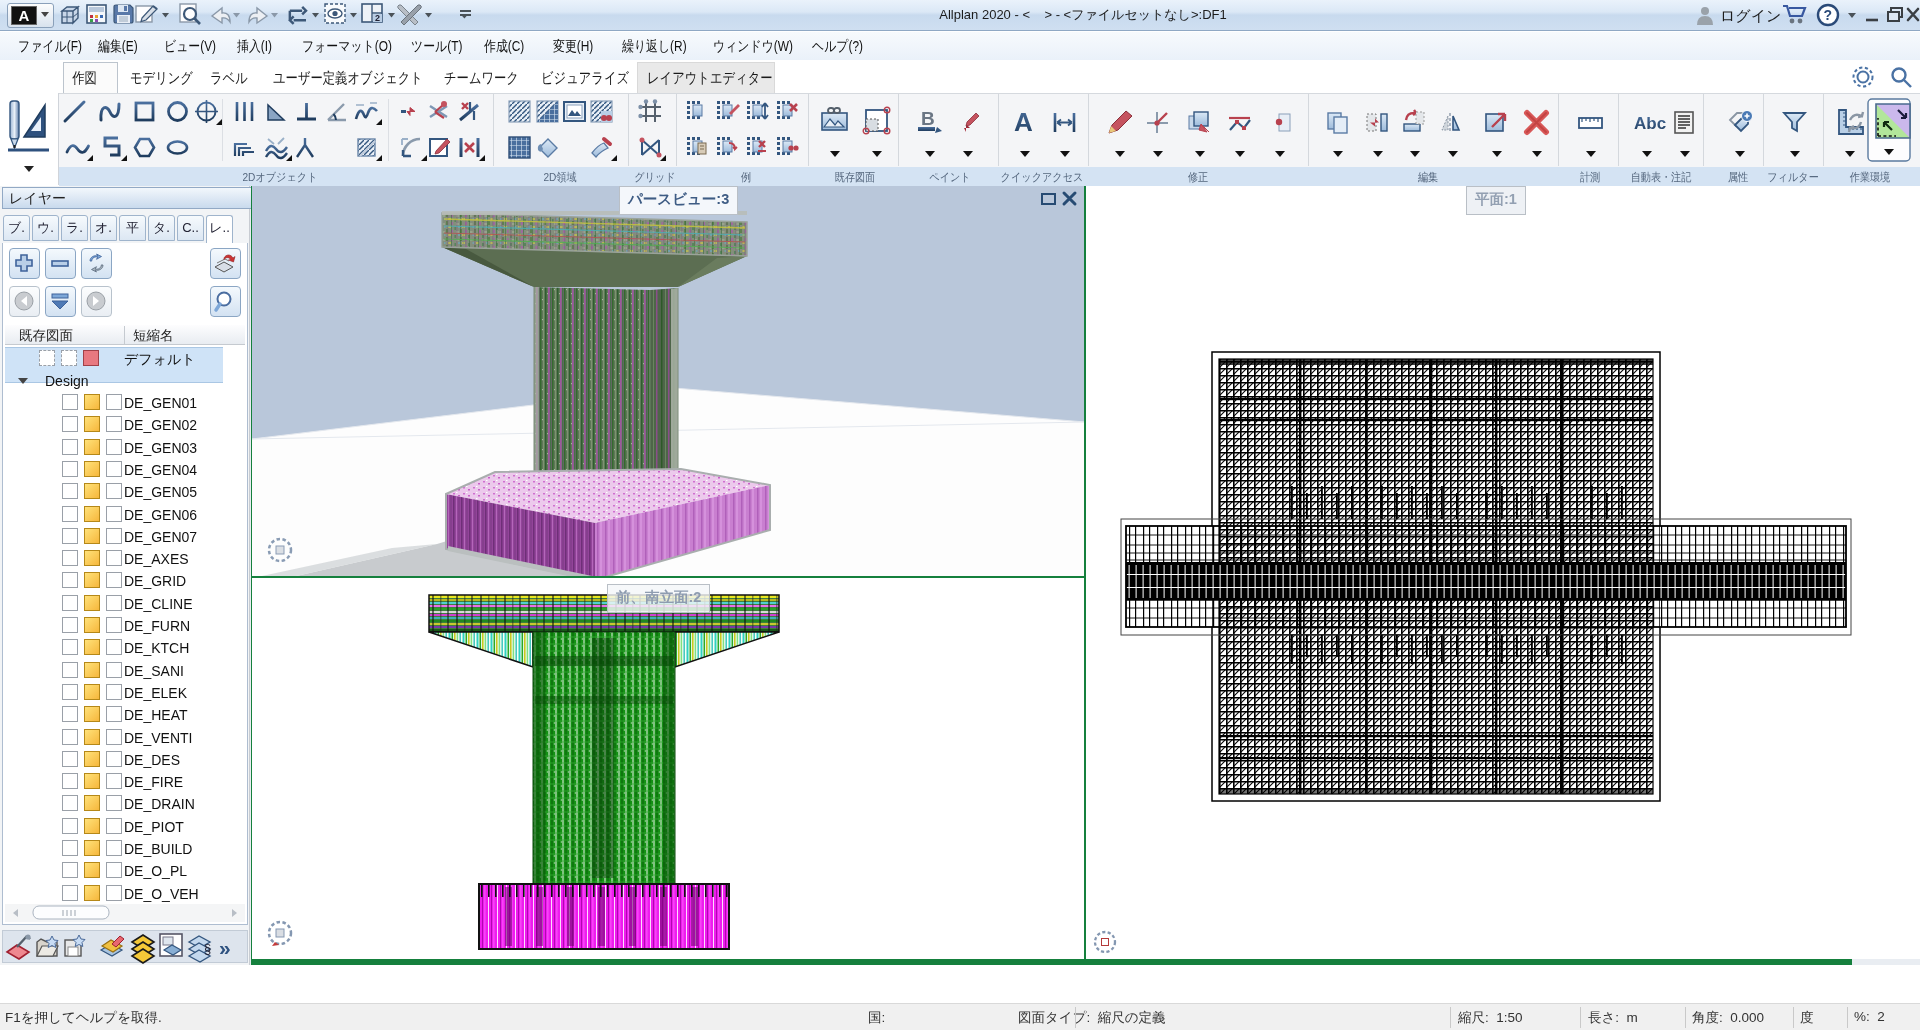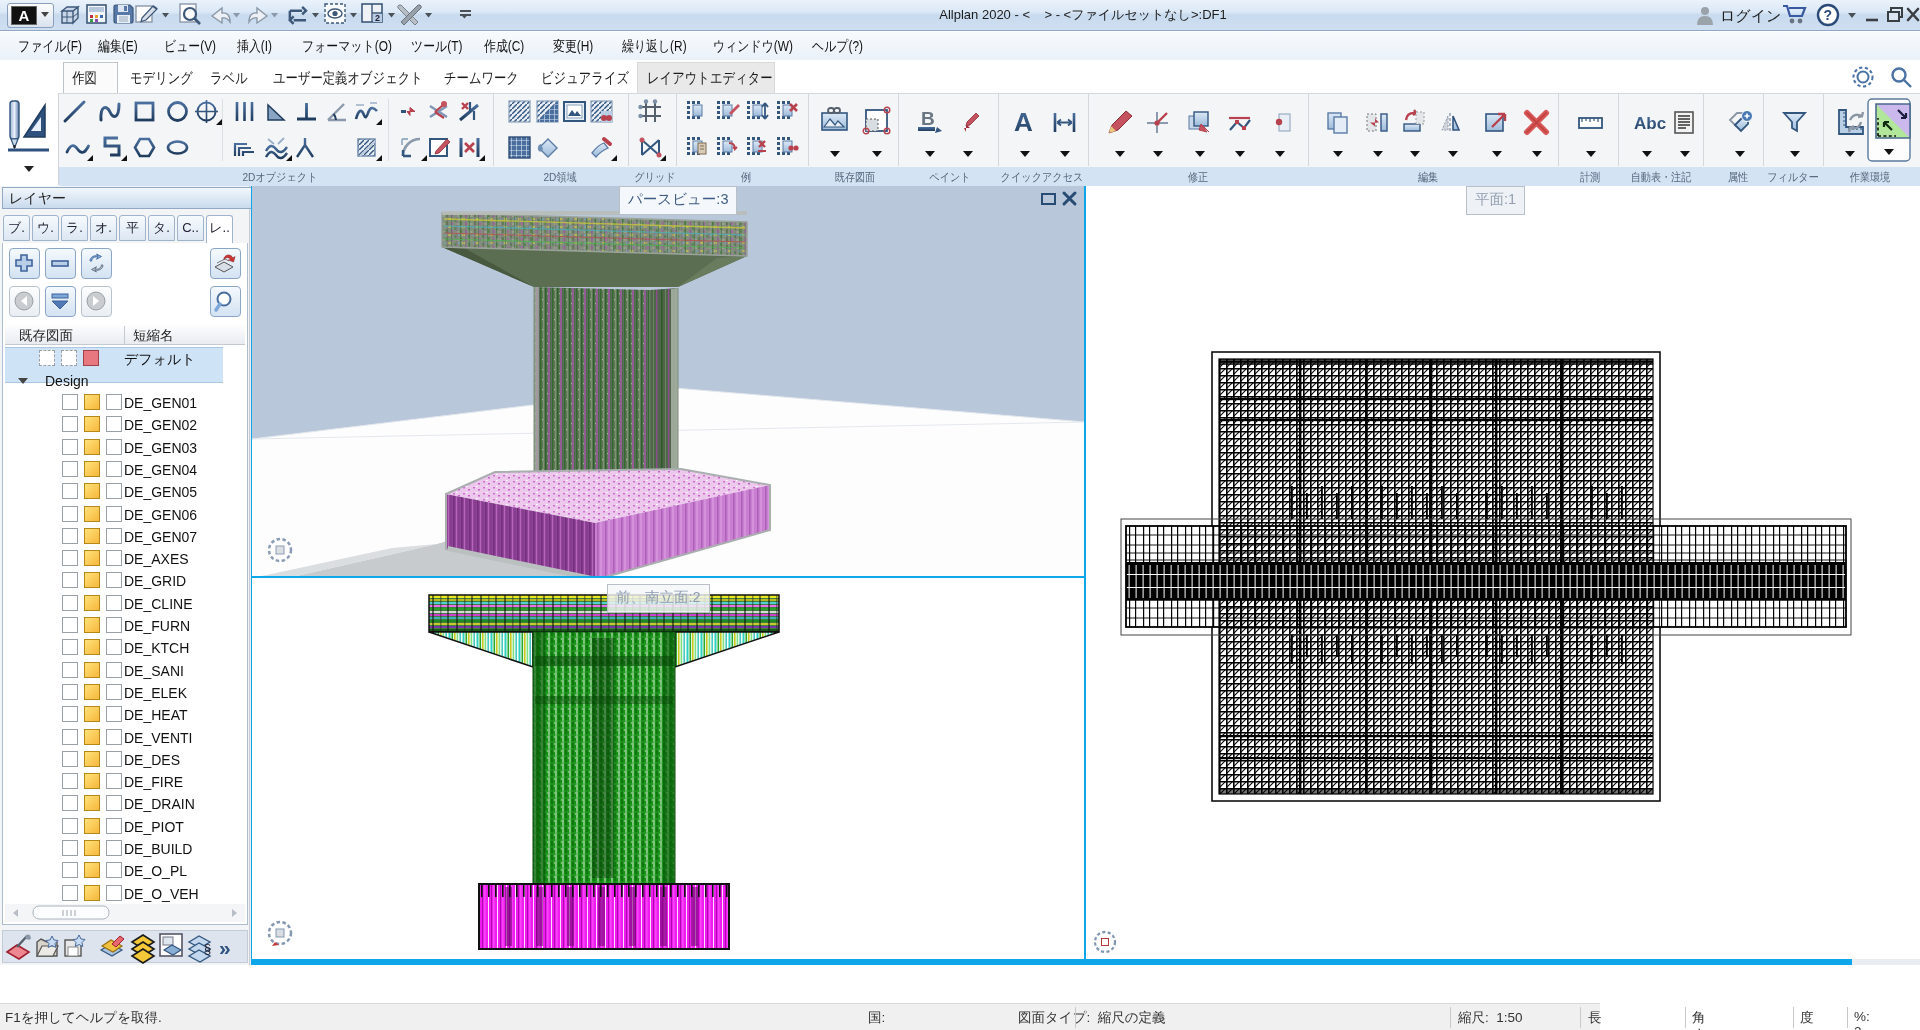--- a/index.html
+++ b/index.html
@@ -57,35 +57,35 @@
   background:linear-gradient(#fdfdfe,#e8ecf1); border-bottom:1px solid #c5cad0; font-size:13.5px; color:#222; }
 #lp-list { position:absolute; left:2px; top:102px; width:240px; height:553px; background:#fff; font-size:14px; color:#111; }
 .lrow { position:absolute; left:0; width:218px; height:36px; }
 .cb { position:absolute; top:2px; width:16px; height:16px; border:1px solid #9aa0a8; background:#fff; }
 .yb { position:absolute; top:2px; width:16px; height:16px; border:1px solid #b58818;
   background:linear-gradient(135deg,#ffe27a,#f6b73c); }
 .lrow span { position:absolute; left:119px; top:3px; }
 #lp-hsb { position:absolute; left:2px; bottom:2px; width:240px; height:18px; background:#f4f5f6; }
 
 
-#vp { left:251px; top:0; width:1601px; height:779px; background:#0ea5e9; }
+#vp { left:251px; top:0; width:1601px; height:779px; background:#15803d;font-weight:bold; }
 #pane1 { position:absolute; left:1px; top:0px; width:832px; height:390px; background:#b9c7da; overflow:hidden;}
 #pane2 { position:absolute; left:1px; top:392px; width:832px; height:381px; background:#ffffff; overflow:hidden;}
 #pane3 { position:absolute; left:835px; top:0px; width:834px; height:773px; background:#ffffff; overflow:hidden;}
 .vtab { position:absolute; border:1px solid #b9bfc6; font-size:14.5px; padding:3px 8px 5px 8px; white-space:nowrap; }
 #pane1 .vtab { left:367px; top:0px; background:#f4f7fb; color:#3e5c84; }
 #pane2 .vtab { left:355px; top:6px; background:rgba(244,246,249,0.82); color:#8e9cb0; }
 #pane3 .vtab { left:380px; top:0px; background:#eef1f5; color:#93a0b2; }
 
 
 #promptbar { left:0; top:965px; width:1920px; height:38px; background:#ffffff; border-top:1px solid #c8c8c8;}
 #promptbox { position:absolute; left:7px; top:2px; width:528px; height:33px; background:#fff;
   border:1px solid #9a9a9a; font-size:13.5px; font-weight:bold; color:#000; line-height:31px; }
 #promptbox i { font-style:normal; display:inline-block; padding-left:9px; transform:scaleX(0.84); transform-origin:0 0; white-space:nowrap; }
-#statusbar { left:0; top:1003px; width:1600px; height:27px; background:#f0f0f0; border-top:1px solid #d9d9d9;
+#statusbar { left:0; top:1003px; width:1920px; height:27px; background:#f0f0f0; border-top:1px solid #d9d9d9;
   font-size:13.5px; color:#333; }
 #statusbar span { position:absolute; top:5px; }
 .ssep { position:absolute; top:3px; width:1px; height:21px; background:#c9c9c9; }
 </style>
 </head>
 <body>
 <div id="root">
 
   <div id="titlebar" class="abs">
     <div id="logo" class="abs">

